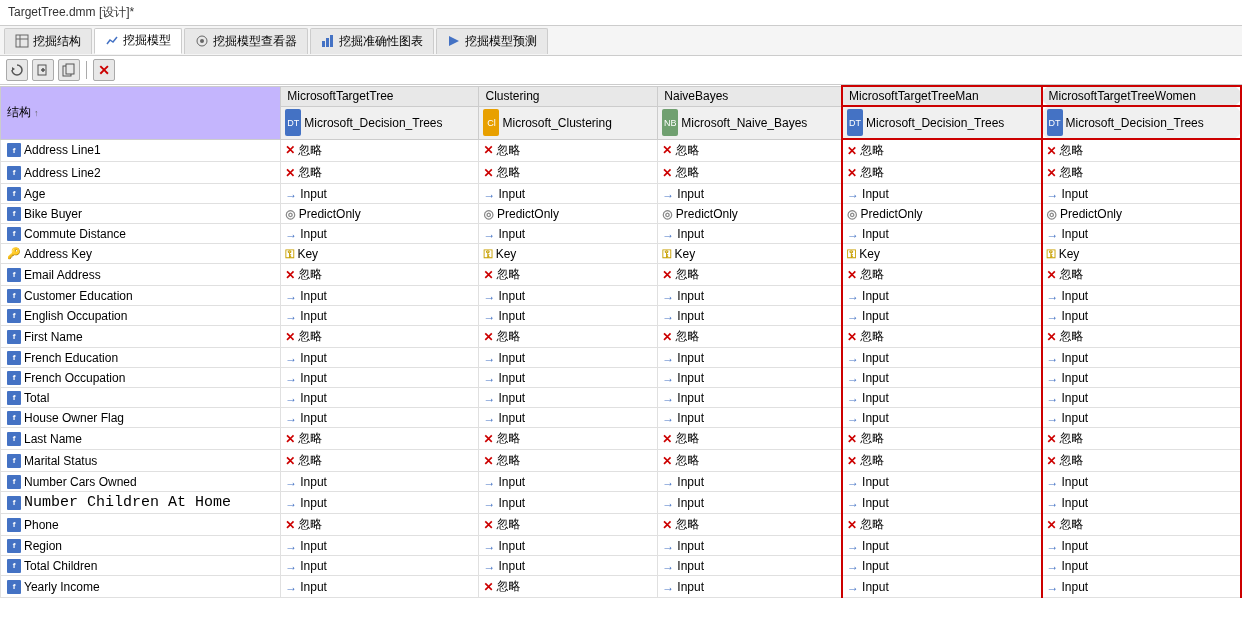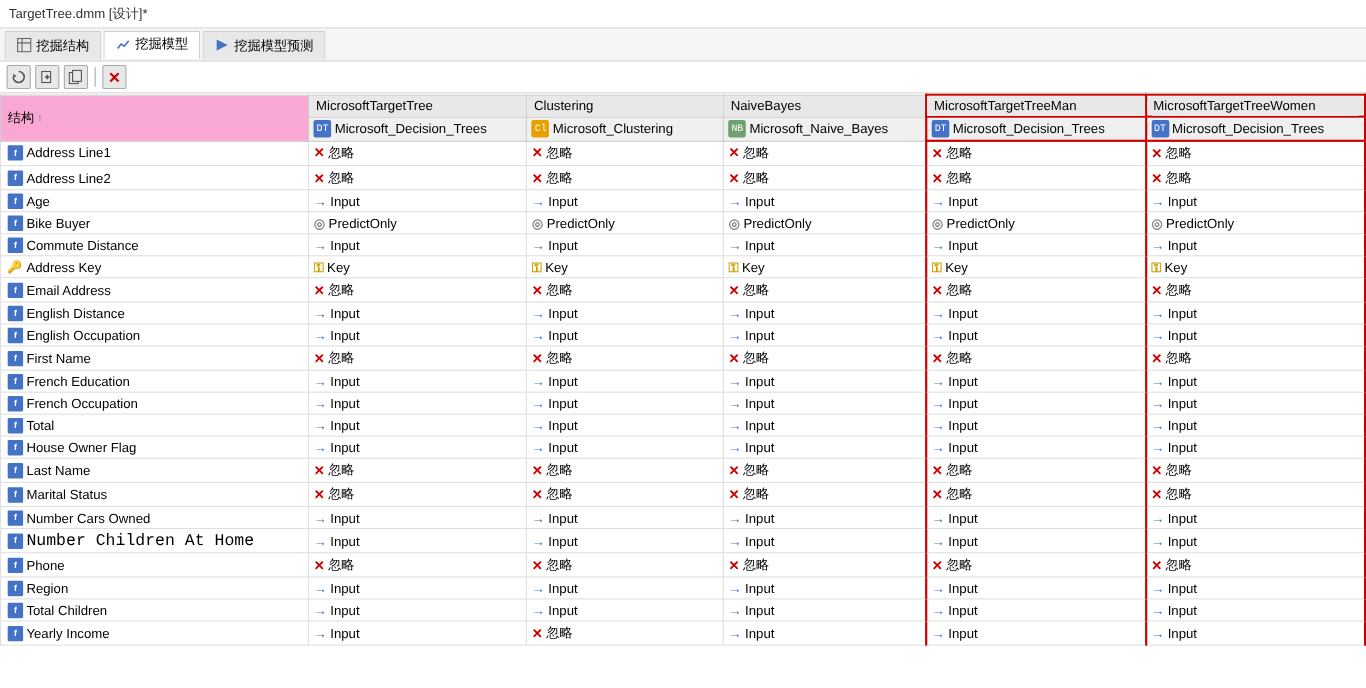--- a/index.html
+++ b/index.html
@@ -140,42 +140,41 @@
       height: 14px;
       display: inline-flex;
       align-items: center;
       justify-content: center;
       font-size: 10px;
       flex-shrink: 0;
     }
 
     .algo-icon {
       width: 16px;
-      height: 16px;
+      height: 27px;
       display: inline-flex;
       align-items: center;
       justify-content: center;
       font-size: 9px;
       border-radius: 2px;
-      font-family: Liberation Mono, monospace;
     }
 
     .sort-arrow {
       font-size: 9px;
       color: #666;
     }
 
     .col-algo-header {
       background: #e8e8e8;
       text-align: left;
       padding: 2px 6px;
     }
 
     .col-struct-header {
-      background: #f9a8d4;
+      background: #c4b5fd;
       font-family: Liberation Serif, serif;
     }
   </style>
 </head>
 <body>
 
 <div class="title-bar">
   <span>TargetTree.dmm [设计]*</span>
 </div>
 
@@ -186,20 +185,35 @@
       <line x1="1" y1="5" x2="13" y2="5" stroke="#666" stroke-width="1"></line>
       <line x1="5" y1="1" x2="5" y2="13" stroke="#666" stroke-width="1"></line>
     </svg>
     <span>挖掘结构</span>
   </div>
   <div class="tab active">
     <svg class="tab-icon" viewBox="0 0 14 14">
       <polyline points="2,10 5,6 8,8 12,3" fill="none" stroke="#4472c4" stroke-width="1.5"></polyline>
     </svg>
     <span>挖掘模型</span>
+  </div>
+  <div class="tab">
+    <svg class="tab-icon" viewBox="0 0 14 14">
+      <circle cx="7" cy="7" r="5" fill="none" stroke="#666" stroke-width="1"></circle>
+      <circle cx="7" cy="7" r="2" fill="#666"></circle>
+    </svg>
+    <span>挖掘模型查看器</span>
+  </div>
+  <div class="tab">
+    <svg class="tab-icon" viewBox="0 0 14 14">
+      <rect x="1" y="7" width="3" height="6" fill="#4472c4"></rect>
+      <rect x="5" y="4" width="3" height="9" fill="#4472c4"></rect>
+      <rect x="9" y="1" width="3" height="12" fill="#4472c4"></rect>
+    </svg>
+    <span>挖掘准确性图表</span>
   </div>
   <div class="tab">
     <svg class="tab-icon" viewBox="0 0 14 14">
       <polygon points="2,2 12,7 2,12" fill="#4472c4"></polygon>
     </svg>
     <span>挖掘模型预测</span>
   </div>
 </div>
 
 <div class="toolbar">
@@ -551,21 +565,21 @@
             <div class="cell-content">
       <span style="color:#cc0000; font-size:12px; font-weight:bold;">✕</span>
       <span style="font-size:12px;">忽略</span>
     </div>
           </td>
         </tr>
         <tr>
           <td style="padding-left: 6px;">
             <div class="cell-content">
     <span class="icon-small" style="background:#4472c4; color:#fff; font-size:8px; border-radius:1px; padding:0 2px; font-weight:bold;">f</span>
-    <span style="font-size:12px;">English Distance</span>
+    <span style="font-size:12px;">Customer Education</span>
   </div>
           </td>
           <td>
             <div class="cell-content">
       <span style="color:#4472c4; font-size:12px; font-weight:bold;">→</span>
       <span style="font-size:12px;">Input</span>
     </div>
           </td>
           <td>
             <div class="cell-content">

